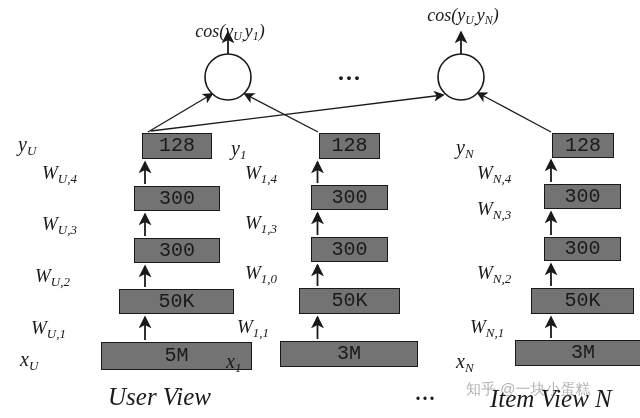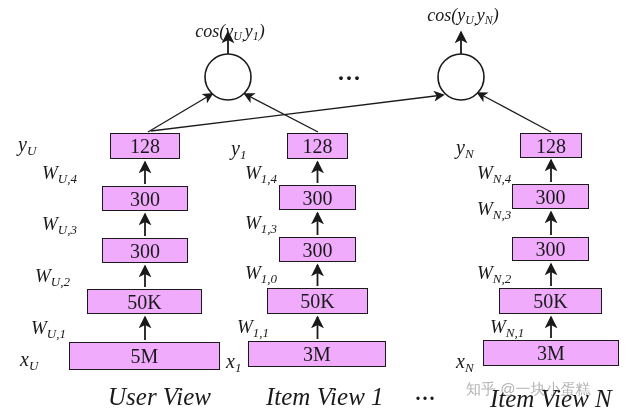--- a/index.html
+++ b/index.html
@@ -9,24 +9,25 @@
     background:#ffffff;
     overflow:hidden;
     font-family:"Liberation Serif", serif;
     color:#1a1a1a;
   }
   #wires{position:absolute;left:0;top:0;width:640px;height:418px;}
   .box{
     position:absolute;
     box-sizing:border-box;
     border:1.7px solid #1a1a1a;
-    background:#f0abfc;
+    background:#737373;
     display:flex;align-items:center;justify-content:center;
     font-size:20px;line-height:1;
-    font-family:Liberation Serif, serif;
+    font-family:Liberation Mono, monospace;
+    margin-left:32px;
   }
   .mlabel{
     position:absolute;
     font-style:italic;
     font-size:19px;line-height:1.1;
     white-space:nowrap;
     font-family:"Liberation Serif", serif;
   }
   .mlabel .sub{
     font-size:13px;
@@ -150,22 +151,21 @@
   <div class="box" style="left:520px;top:133px;width:62px;height:25px;">128</div>
   <div class="box" style="left:512px;top:184px;width:77px;height:25px;">300</div>
   <div class="box" style="left:512px;top:237px;width:77px;height:24px;">300</div>
   <div class="box" style="left:499px;top:288px;width:103px;height:26px;">50K</div>
   <div class="box" style="left:483px;top:340px;width:136px;height:26px;">3M</div>
 
   <div class="mlabel" style="left:456px;top:136px;font-size:20px;"><span>y</span><span class="sub">N</span></div>
   <div class="mlabel" style="left:477px;top:163px;"><span>W</span><span class="sub">N,4</span></div>
   <div class="mlabel" style="left:477px;top:199px;"><span>W</span><span class="sub">N,3</span></div>
   <div class="mlabel" style="left:477px;top:263px;"><span>W</span><span class="sub">N,2</span></div>
-  <div class="mlabel" style="left:490px;top:317px;"><span>W</span><span class="sub">N,1</span></div>
+  <div class="mlabel" style="left:470px;top:317px;"><span>W</span><span class="sub">N,1</span></div>
   <div class="mlabel" style="left:456px;top:350px;font-size:20px;"><span>x</span><span class="sub">N</span></div>
 
   <div class="watermark">知乎 @一块小蛋糕</div>
   <div class="caption" style="left:108px;top:383px;width:95px;">User View</div>
-  <div class="caption" style="left:266px;top:383px;width:95px;">Item View 1</div>
   <div class="dots" style="left:408px;top:383px;width:36px;font-size:20px;">...</div>
   <div class="caption" style="left:490px;top:385px;width:128px;">Item View N</div>
 
 </div>
 
 </body></html>

